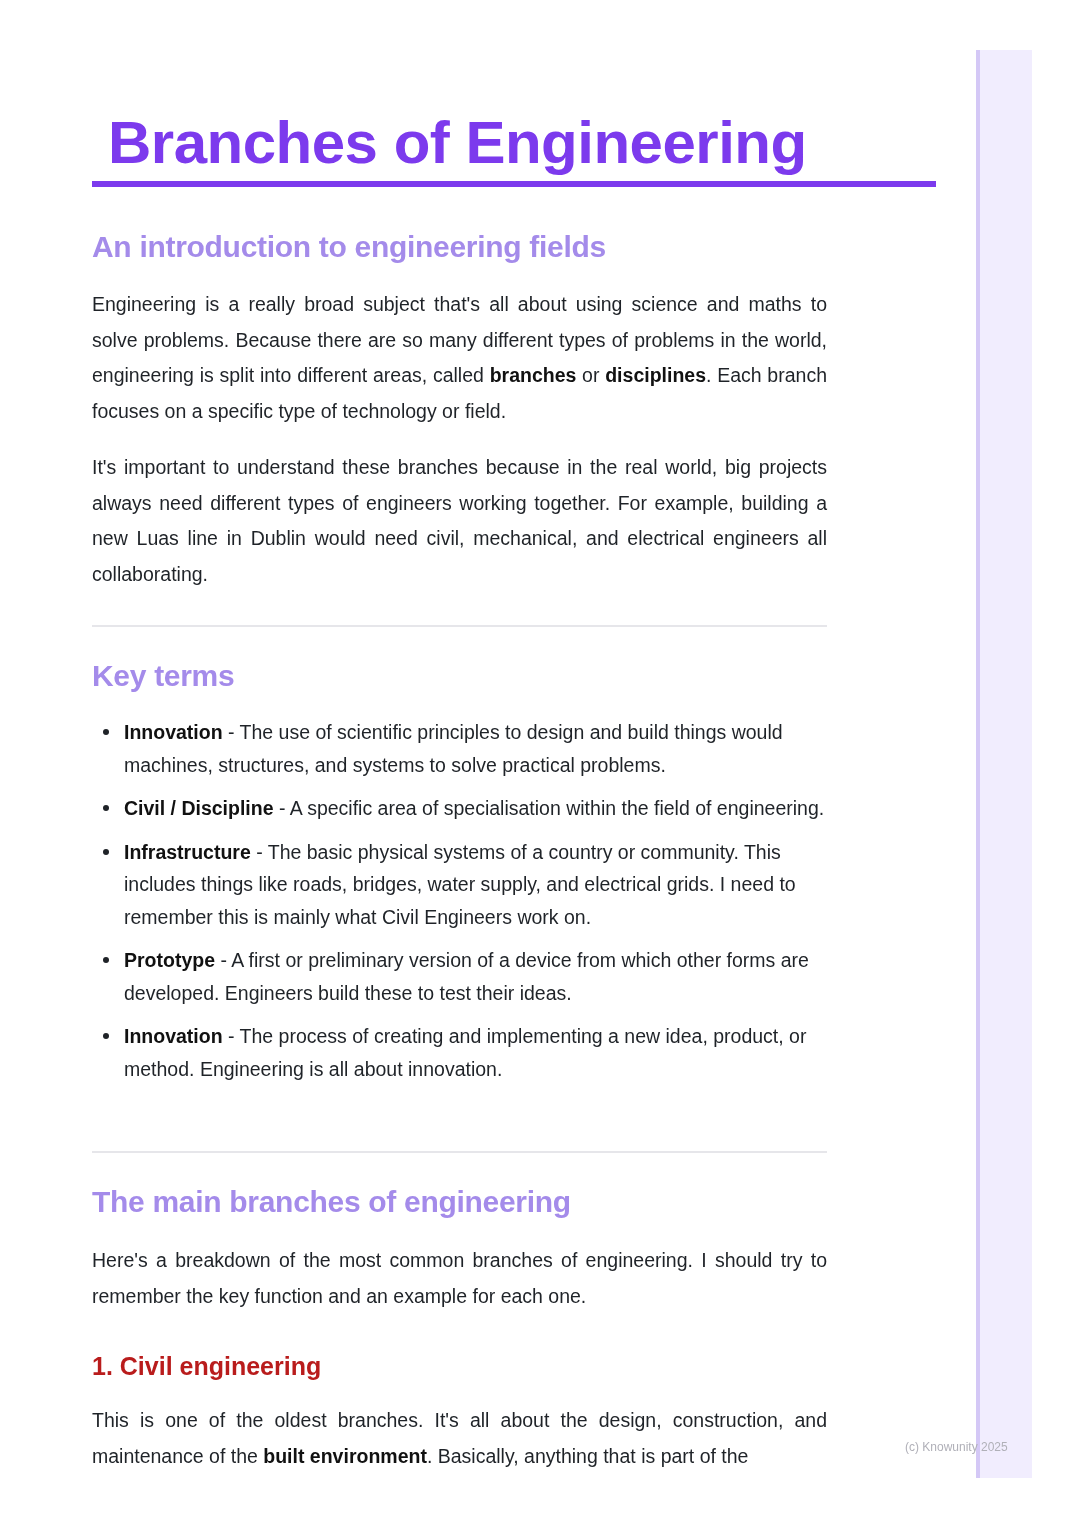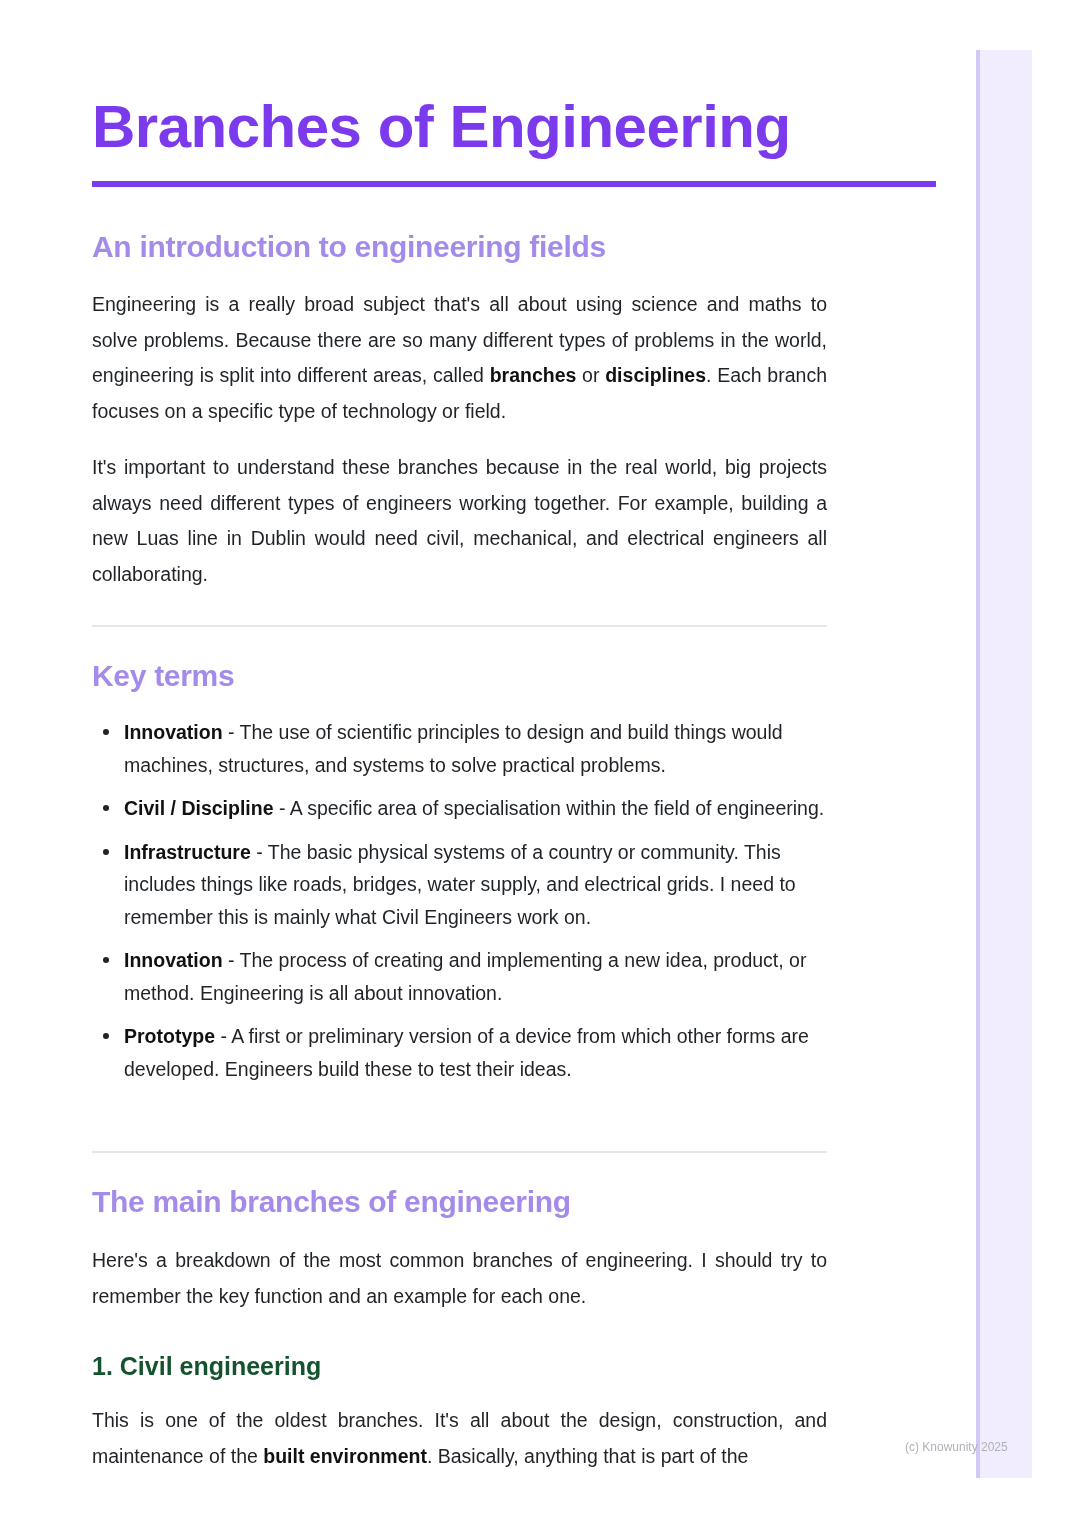--- a/index.html
+++ b/index.html
@@ -2,25 +2,25 @@
 <html><head>
 <meta charset="utf-8">
 <style>
   html, body { margin:0; padding:0; background:#ffffff; }
   body { width:1080px; height:1528px; position:relative; overflow:hidden;
          font-family:"Liberation Sans", sans-serif; color:#1f2328; }
   .sidebar { position:absolute; left:976px; top:50px; width:56px; height:1428px;
              background:#f1edfe; border-left:4px solid #d4c8f6; box-sizing:border-box; }
   .footer { position:absolute; left:905px; top:1440px; font-size:12px; color:#b0b0b8; }
   .content { position:absolute; left:92px; top:0; width:735px; }
-  h1 { position:absolute; left:92px; top:92px; margin:0; font-size:60px; font-weight:700;
+  h1 { position:absolute; left:92px; top:92px; margin:16px; font-size:60px; font-weight:700;
        color:#7c3aed; letter-spacing:-0.5px; white-space:nowrap; }
   .title-rule { position:absolute; left:92px; top:181px; width:844px; height:6px; background:#7c3aed; }
   h2 { margin:0; font-size:30px; font-weight:700; color:#a48bea; position:absolute; left:0; white-space:nowrap; letter-spacing:-0.3px;text-align:center; }
-  h3 { margin:0; font-size:25px; font-weight:700; color:#14532d; position:absolute; left:0; white-space:nowrap; }
+  h3 { margin:0; font-size:25px; font-weight:700; color:#b91c1c; position:absolute; left:0; white-space:nowrap; }
   p { margin:0; position:absolute; left:0; width:735px; font-size:19.5px; line-height:35.5px; text-align:justify; }
   b { font-weight:700; color:#111; }
   .rule { position:absolute; left:0; width:735px; height:2px; background:#e6e6ea; }
   ul { position:absolute; left:0; margin:0; padding:0 0 0 32px; width:705px; list-style:none; }
   li { position:relative; font-size:19.5px; line-height:32.5px; margin-bottom:11px; }
   li::before { content:""; position:absolute; left:-21px; top:13px; width:6px; height:6px; border-radius:50%; background:#1f2328; }
 </style>
 </head>
 <body>
 
@@ -37,22 +37,22 @@
   <p style="top:450px">It's important to understand these branches because in the real world, big projects always need different types of engineers working together. For example, building a new Luas line in Dublin would need civil, mechanical, and electrical engineers all collaborating.</p>
 
   <div class="rule" style="top:625px"></div>
 
   <h2 style="top:659px">Key terms</h2>
 
   <ul style="top:716px">
     <li><b>Innovation</b><span> - The use of scientific principles to design and build things would machines, structures, and systems to solve practical problems.</span></li>
     <li><b>Civil / Discipline</b><span> - A specific area of specialisation within the field of engineering.</span></li>
     <li><b>Infrastructure</b><span> - The basic physical systems of a country or community. This includes things like roads, bridges, water supply, and electrical grids. I need to remember this is mainly what Civil Engineers work on.</span></li>
+    <li><b>Prototype</b><span> - A first or preliminary version of a device from which other forms are developed. Engineers build these to test their ideas.</span></li>
     <li><b>Innovation</b><span> - The process of creating and implementing a new idea, product, or method. Engineering is all about innovation.</span></li>
-    <li><b>Prototype</b><span> - A first or preliminary version of a device from which other forms are developed. Engineers build these to test their ideas.</span></li>
   </ul>
 
   <div class="rule" style="top:1151px"></div>
 
   <h2 style="top:1185px">The main branches of engineering</h2>
 
   <p style="top:1243px">Here's a breakdown of the most common branches of engineering. I should try to remember the key function and an example for each one.</p>
 
   <h3 style="top:1352px">1. Civil engineering</h3>
 

